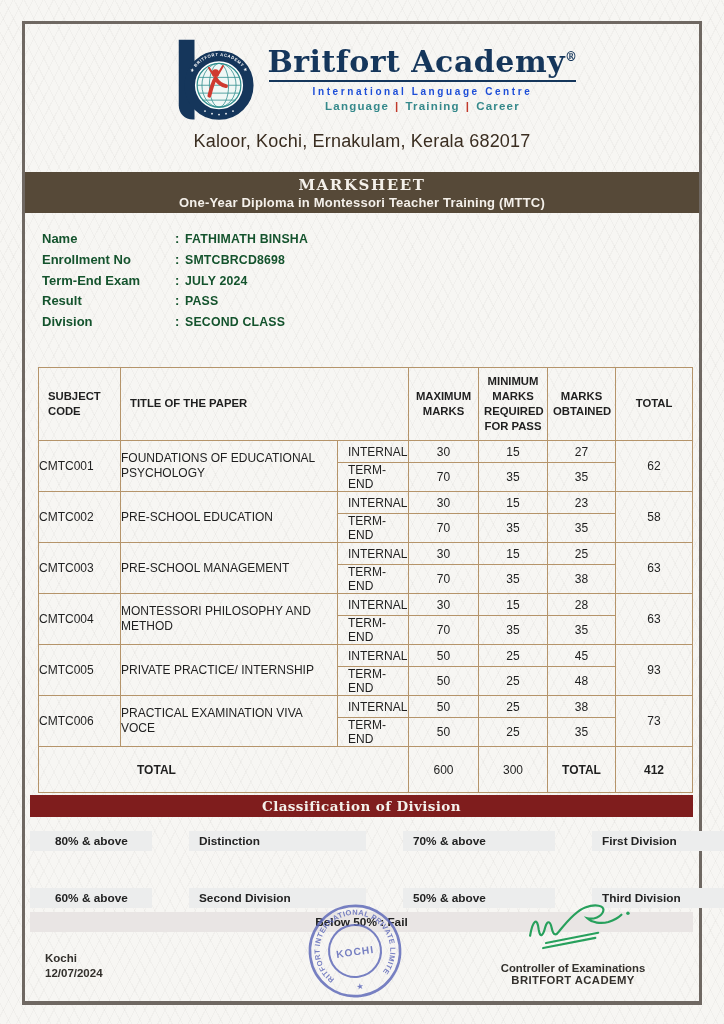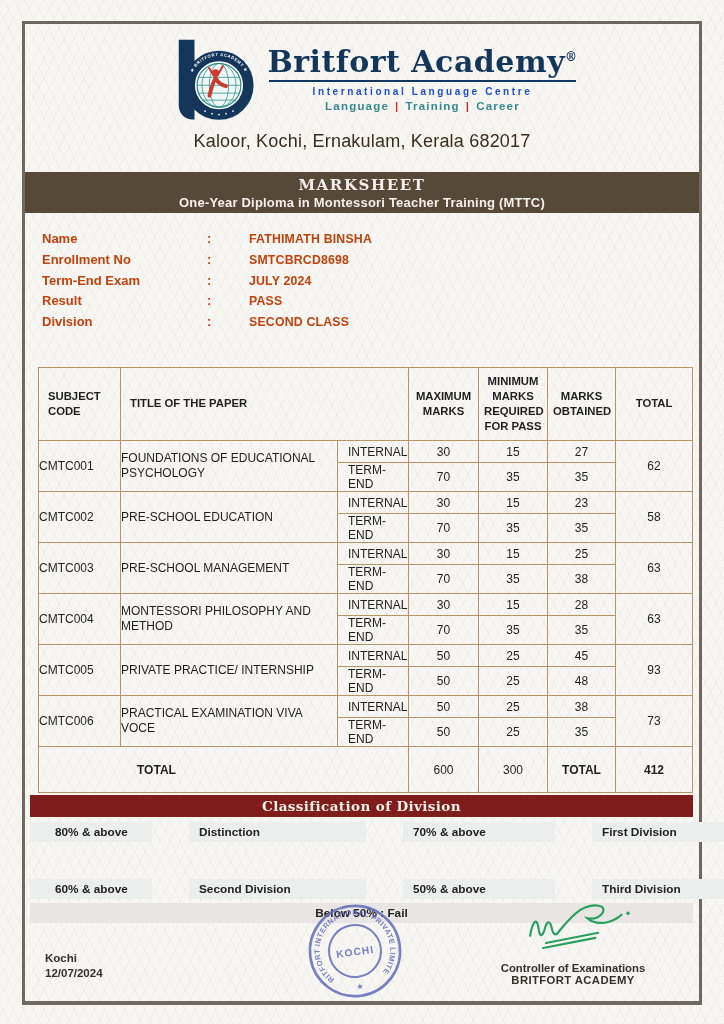--- a/index.html
+++ b/index.html
@@ -36,21 +36,21 @@
   .address { margin-top:7px; font-size:18px; font-weight:normal; color:#3a2d20; letter-spacing:0.2px; }
   
   .banner {
     position:absolute; top:165px; left:25px; right:25px; height:41px;
     background:#564938; color:#f4f0ea; text-align:center; padding-top:4px;margin-top:7px;
   }
   .banner-title { font-family:"DejaVu Serif","Liberation Serif",serif; font-weight:bold; font-size:15px; letter-spacing:1.6px; }
   .banner-subtitle { font-size:13px; font-weight:bold; letter-spacing:0.2px; margin-top:1px; }
   
   .student { position:absolute; top:229px; left:42px; width:420px; }
-  .student-row { display:flex; line-height:20.8px; font-size:13px; color:#c2410c;gap:32px; }
+  .student-row { display:flex; line-height:20.8px; font-size:13px; color:#14532d; }
   .student-label { width:133px; font-weight:bold; }
   .student-colon { width:10px; font-weight:bold; }
   .student-value { font-weight:600; font-size:12.3px; letter-spacing:0.2px; }
   
   table.marks {
     position:absolute; top:367px; left:38px; width:654px;
     border-collapse:collapse; table-layout:fixed; color:#1f1f1f;
   }
   table.marks th, table.marks td { border:1px solid #b5946a; }
   table.marks thead th {
@@ -67,21 +67,21 @@
   table.marks tfoot td { height:46px; }
   td.f-label { padding-left:98px; font-weight:bold; font-size:12.5px; }
   td.f-num { text-align:center; font-size:12.5px; }
   td.f-bold { text-align:center; font-weight:bold; font-size:12.5px; }
   
   .classification { position:absolute; top:795px; left:30px; width:663px; }
   .class-banner {
     background:#7f1d1d; color:#f4f0ea; height:22px; line-height:22px; text-align:center;
     font-family:"DejaVu Serif","Liberation Serif",serif; font-weight:bold; font-size:13.5px; letter-spacing:0.4px;
   }
-  .class-grid { display:grid; grid-template-columns:122px 177px 152px 204px; column-gap:3px; row-gap:4px; margin-top:5px;gap:37px; }
+  .class-grid { display:grid; grid-template-columns:122px 177px 152px 204px; column-gap:3px; row-gap:4px; margin-top:14px;gap:37px; }
   .class-cell {
     background:#eceded; height:20px; line-height:20px;
     font-size:11.8px; font-weight:bold; color:#222; padding-left:10px;
   }
   .class-cell.first { padding-left:25px; }
   .class-fail {
     margin-top:4px; background:#e9e5e4; height:20px; line-height:20px;
     text-align:center; font-size:11.8px; font-weight:bold; color:#222;
   }
   

